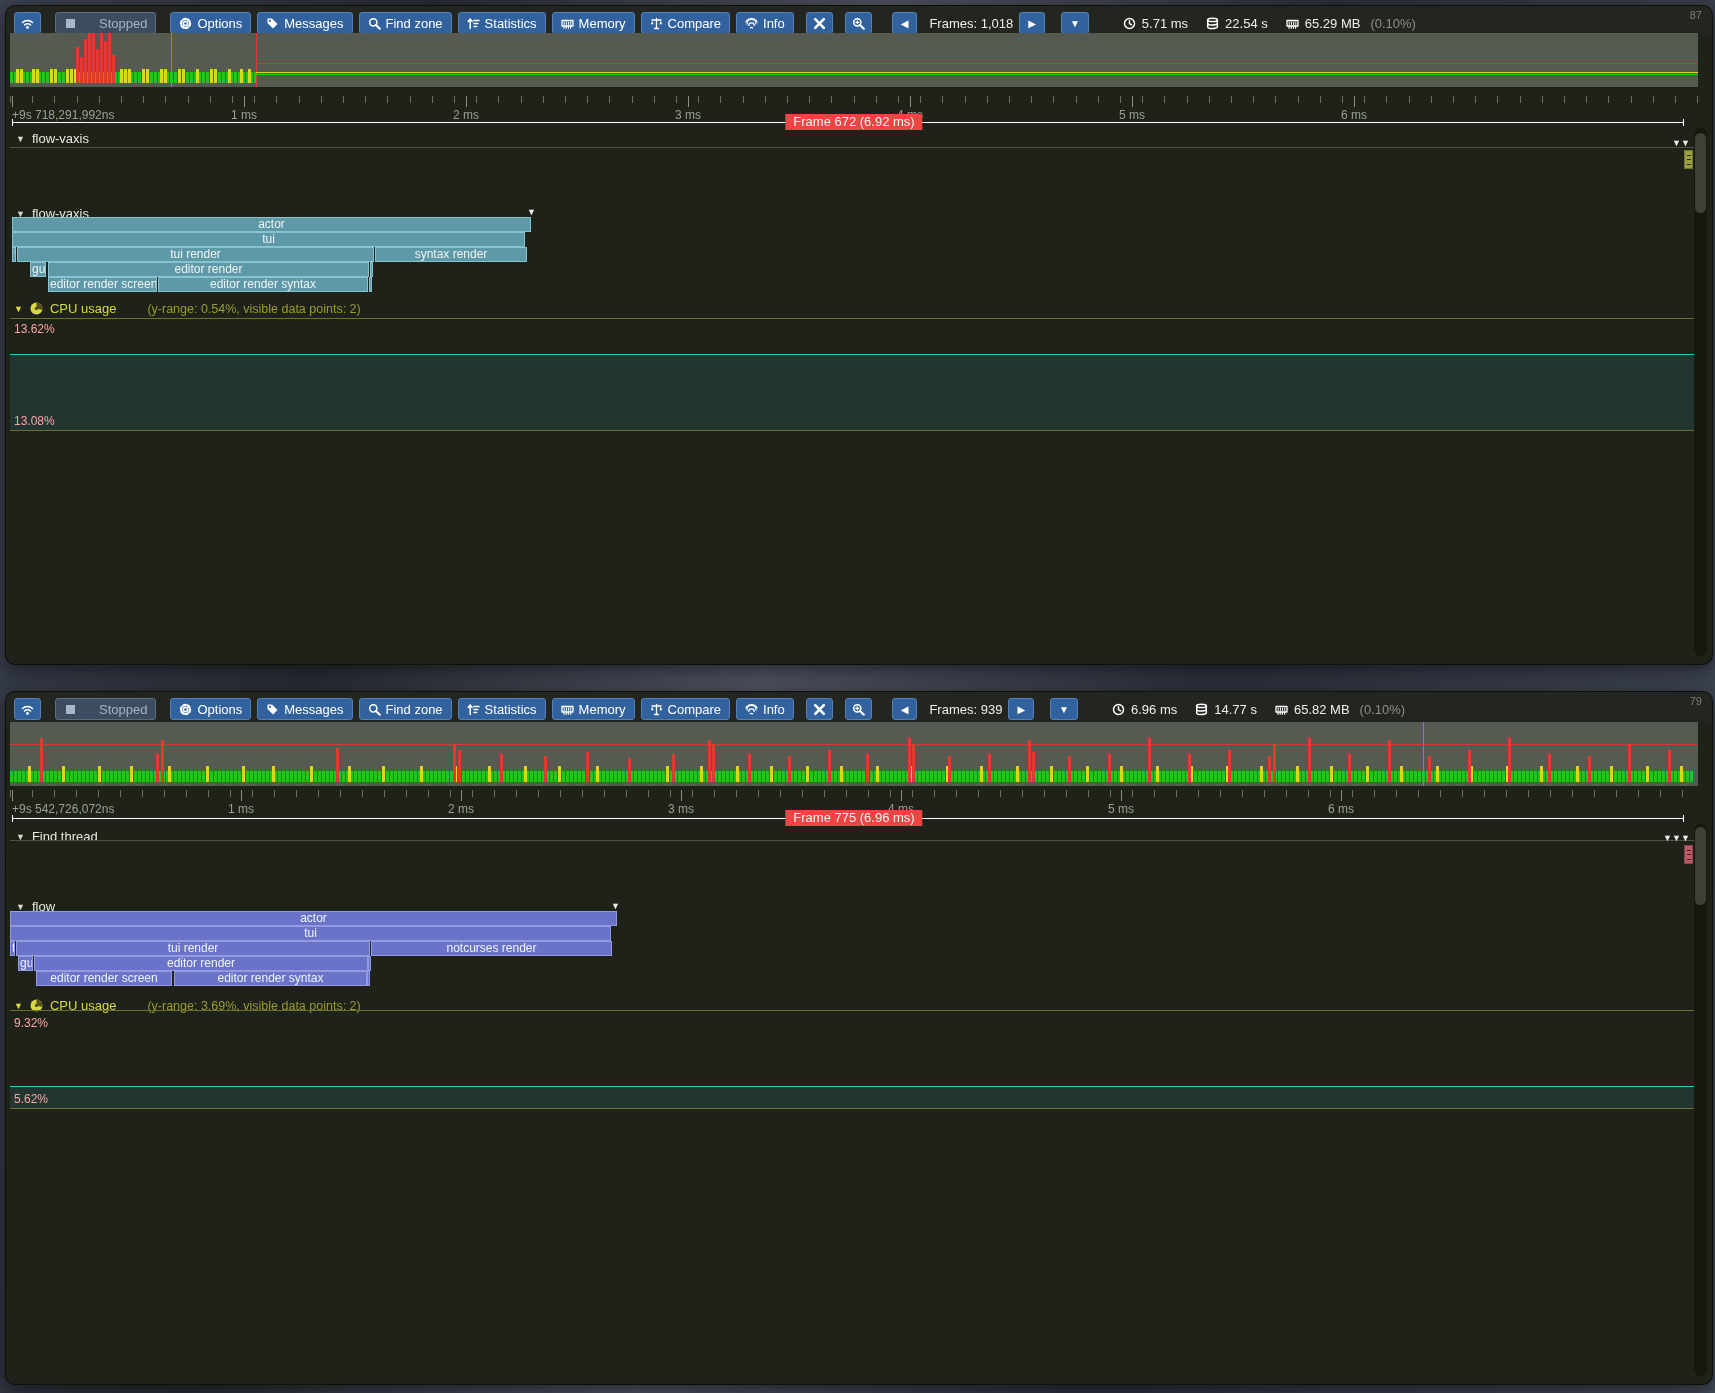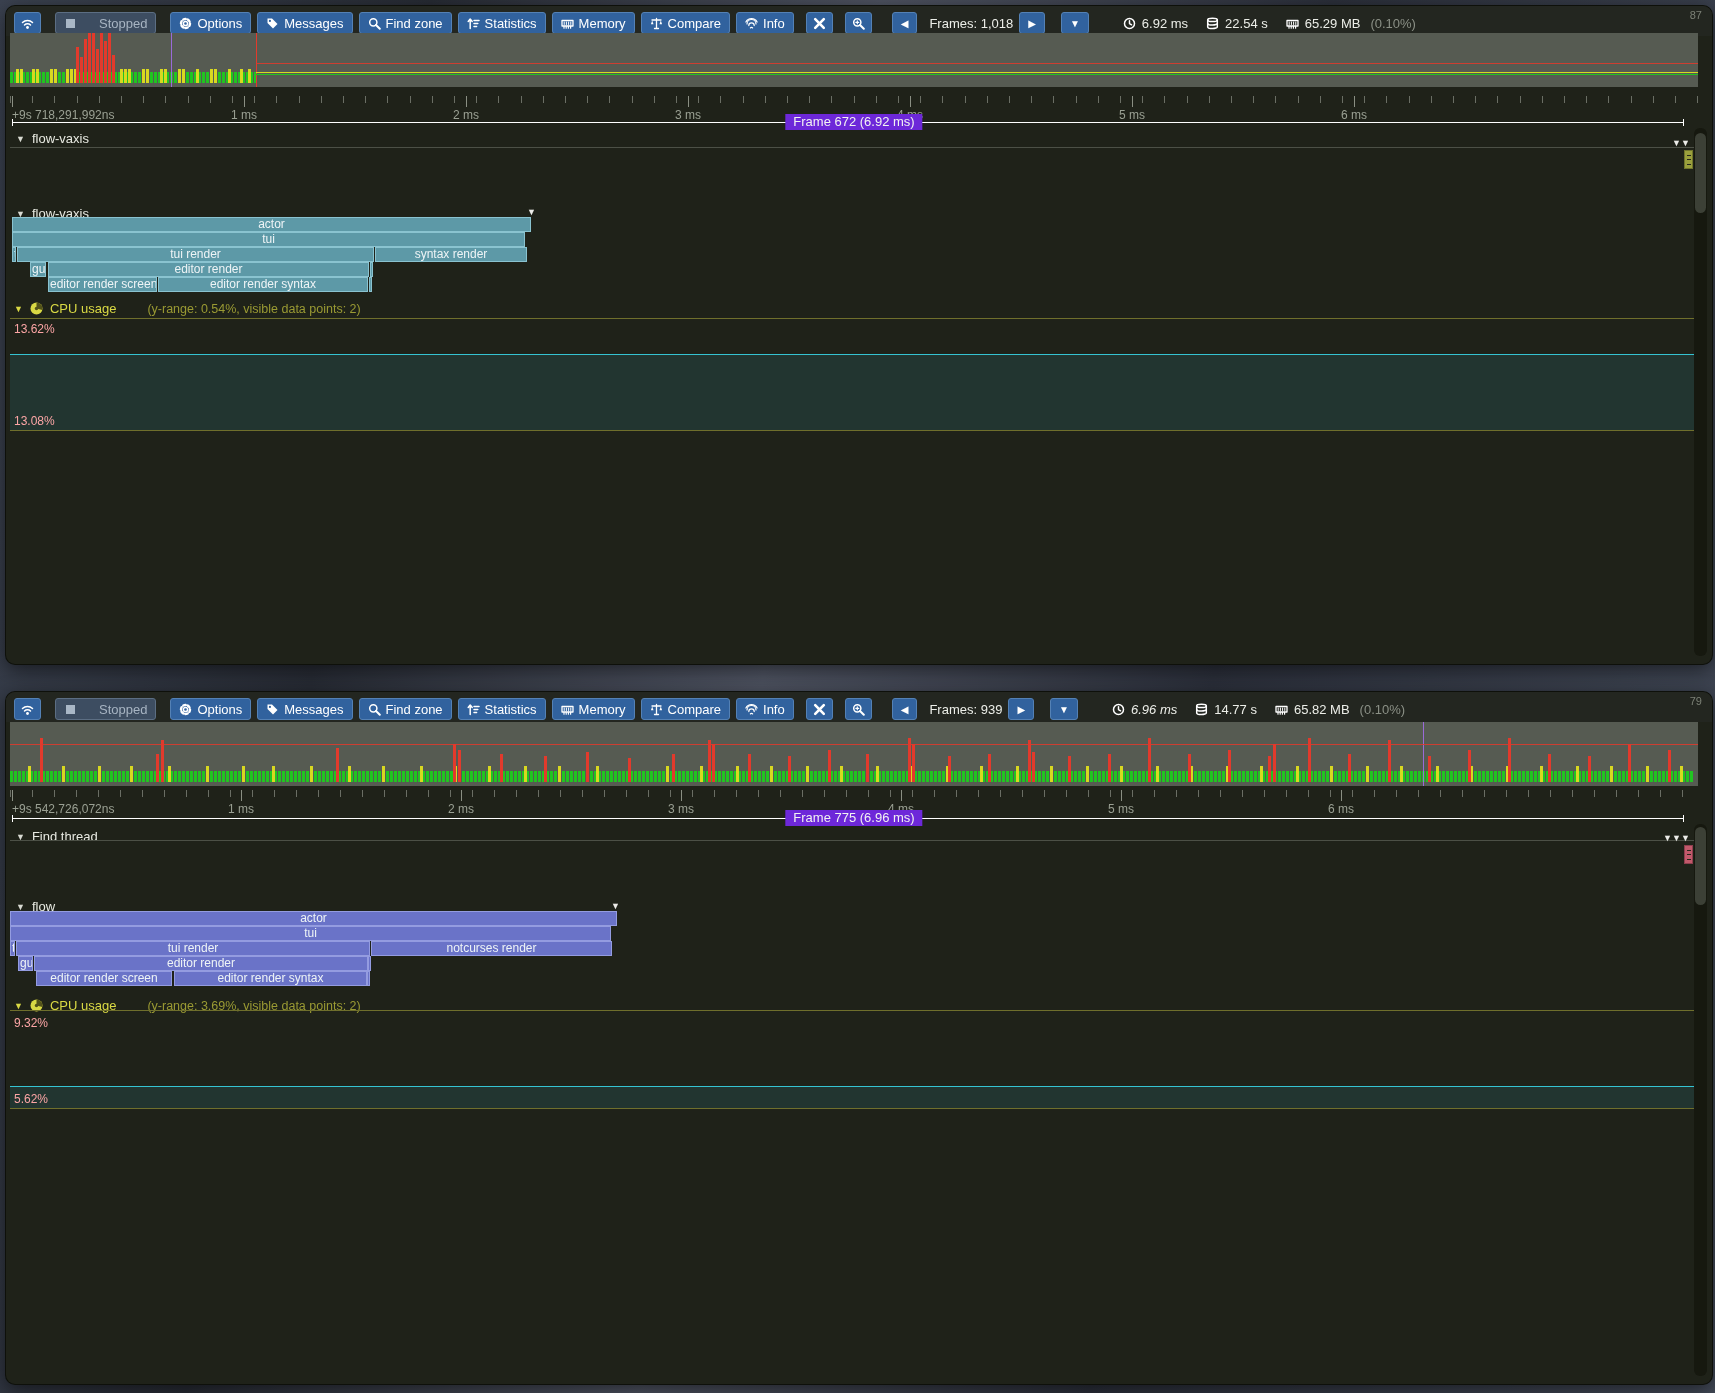--- a/index.html
+++ b/index.html
@@ -25,21 +25,21 @@
   .rvline{position:absolute;top:0;bottom:0;width:1px;background:#e23a2c;}
   .hline{position:absolute;height:1px;}
   .ruler{height:28px;color:#9aa093;font-size:12px;overflow:visible;}
   .tickstrip{position:absolute;top:0;left:0;right:0;height:7px;}
   .majtick{position:absolute;top:0;width:1px;height:11px;background:#8a8f83;}
   .rlabel{position:absolute;top:12px;transform:translateX(-50%);white-space:nowrap;}
   .rstart{position:absolute;top:12px;left:2px;white-space:nowrap;}
   .frameline{height:1px;}
   .fl-line{position:absolute;left:2px;width:1672px;top:0;height:1px;background:#ffffff;}
   .fl-tick{position:absolute;width:1px;height:7px;top:-3px;background:#ffffff;}
-  .fl-label{position:absolute;left:50%;top:-8px;transform:translateX(-50%);background:#6d28d9;padding:0 8px;color:#f2f2f2;font-size:13px;line-height:16px;white-space:nowrap;}
+  .fl-label{position:absolute;left:50%;top:-8px;transform:translateX(-50%);background:#ef4444;padding:0 8px;color:#f2f2f2;font-size:13px;line-height:16px;white-space:nowrap;}
   .thread{position:absolute;left:10px;display:flex;align-items:center;gap:7px;color:#e8eae2;font-size:13px;height:15px;cursor:pointer;}
   .thread .tri{font-size:9px;color:#d8dad2;}
   .sep{position:absolute;left:4px;width:1688px;height:1px;background:#4c5046;}
   .zone{position:absolute;height:15px;box-sizing:border-box;border:1px solid;overflow:hidden;font-size:12px;line-height:13px;text-align:center;white-space:nowrap;color:#eef4f6;cursor:pointer;}
   .zone.teal{background:#5d99a7;border-color:#8ac3d0;}
   .zone.purple{background:#6a73c8;border-color:#949ce0;}
   .zone.clip{text-align:left;padding-left:1px;}
   .cpu-header{position:absolute;left:8px;display:flex;gap:7px;align-items:center;font-size:13px;color:#d9d944;white-space:nowrap;}
   .cpu-note{color:#9a9a33;font-size:12.5px;margin-left:24px;}
   .cpu-hline{position:absolute;left:4px;width:1688px;height:1px;background:#6f6f2c;}
@@ -165,21 +165,21 @@
           <span class="frames-label">Frames: 1,018</span>
           <div class="tbtn tri-btn">▶</div>
           <div class="tbtn tri-btn" style="margin-left: 10px;">▼</div>
           <span class="status-item" style="margin-left: 28px;">
             <span class="icn">
               <svg viewBox="0 0 13 13" width="13" height="13" fill="none" stroke="#fff" stroke-width="1.5" stroke-linecap="round" stroke-linejoin="round">
                 <circle cx="6.5" cy="6.5" r="5"></circle>
                 <path d="M6.5 3.8 V6.5 L8.6 7.8"></path>
               </svg>
             </span>
-            <span class="stext">6.92 ms</span>
+            <span class="stext">5.71 ms</span>
           </span>
           <span class="status-item" style="margin-left: 18px;">
             <span class="icn">
               <svg viewBox="0 0 13 13" width="13" height="13" fill="none" stroke="#fff" stroke-width="1.5" stroke-linecap="round" stroke-linejoin="round">
                 <ellipse cx="6.5" cy="2.9" rx="4.8" ry="1.6"></ellipse>
                 <path d="M1.7 2.9 V9.9 A4.8 1.6 0 0 0 11.3 9.9 V2.9"></path>
                 <path d="M1.7 6.4 A4.8 1.6 0 0 0 11.3 6.4"></path>
               </svg>
             </span>
             <span class="stext">22.54 s</span>
@@ -417,21 +417,21 @@
                 <circle cx="5.3" cy="5.3" r="3.6"></circle>
                 <path d="M8 8 L11.8 11.8" stroke-width="2"></path>
                 <path d="M3.8 5.3 H6.8 M5.3 3.8 V6.8" stroke-width="1.2"></path>
               </svg>
             </span>
           </div>
           <div class="tbtn tri-btn" style="margin-left: 14px;">◀</div>
           <span class="frames-label">Frames: 939</span>
           <div class="tbtn tri-btn">▶</div>
           <div class="tbtn tri-btn" style="margin-left: 10px;">▼</div>
-          <span class="status-item" style="margin-left: 28px; font-style: italic;">
+          <span class="status-item" style="margin-left: 28px;">
             <span class="icn">
               <svg viewBox="0 0 13 13" width="13" height="13" fill="none" stroke="#fff" stroke-width="1.5" stroke-linecap="round" stroke-linejoin="round">
                 <circle cx="6.5" cy="6.5" r="5"></circle>
                 <path d="M6.5 3.8 V6.5 L8.6 7.8"></path>
               </svg>
             </span>
             <span class="stext">6.96 ms</span>
           </span>
           <span class="status-item" style="margin-left: 18px;">
             <span class="icn">

